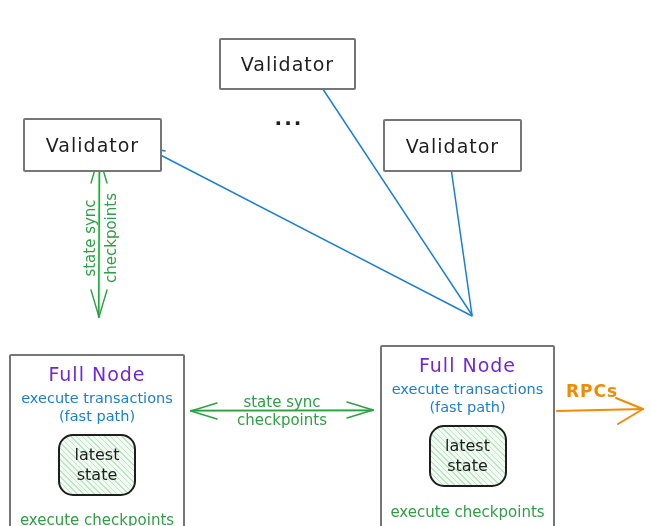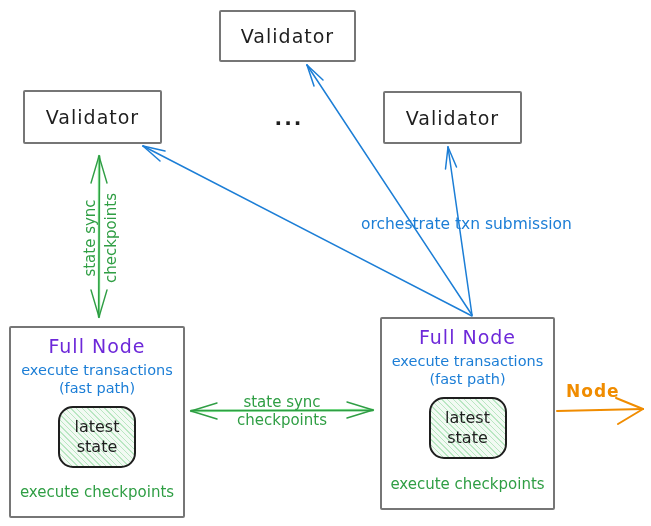--- a/index.html
+++ b/index.html
@@ -21,20 +21,21 @@
     left: 0; top: 0;
     width: 651px; height: 526px;
     pointer-events: none;
   }
   .box {
     position: absolute;
     border: 2px solid #767676;
     border-radius: 2px;
     background: #ffffff;
     box-sizing: border-box;
+    margin-top: 28px;
   }
   .validator {
     display: flex;
     align-items: center;
     justify-content: center;
     font-size: 19px;
     letter-spacing: 1px;
     color: #1e1e1e;
   }
   .fullnode {
@@ -202,23 +203,22 @@
   <div class="edge-label edge-label-vertical">
     <div>state sync</div>
     <div>checkpoints</div>
   </div>
 
   <div class="edge-label edge-label-horizontal">
     <div>state sync</div>
     <div>checkpoints</div>
   </div>
 
-  <div class="edge-label-orchestrate">orchestrate txn submission</div>
-
-  <div class="edge-label-rpcs">Node</div>
+
+  <div class="edge-label-rpcs">RPCs</div>
 
   <div class="box fullnode" style="left:9px; top:326px; width:176px; height:192px;">
     <div class="fn-title">Full Node</div>
     <div class="fn-exec1">execute transactions</div>
     <div class="fn-exec2">(fast path)</div>
     <div class="statebox">
       <div>latest</div>
       <div>state</div>
     </div>
     <div class="fn-footer">execute checkpoints</div>

